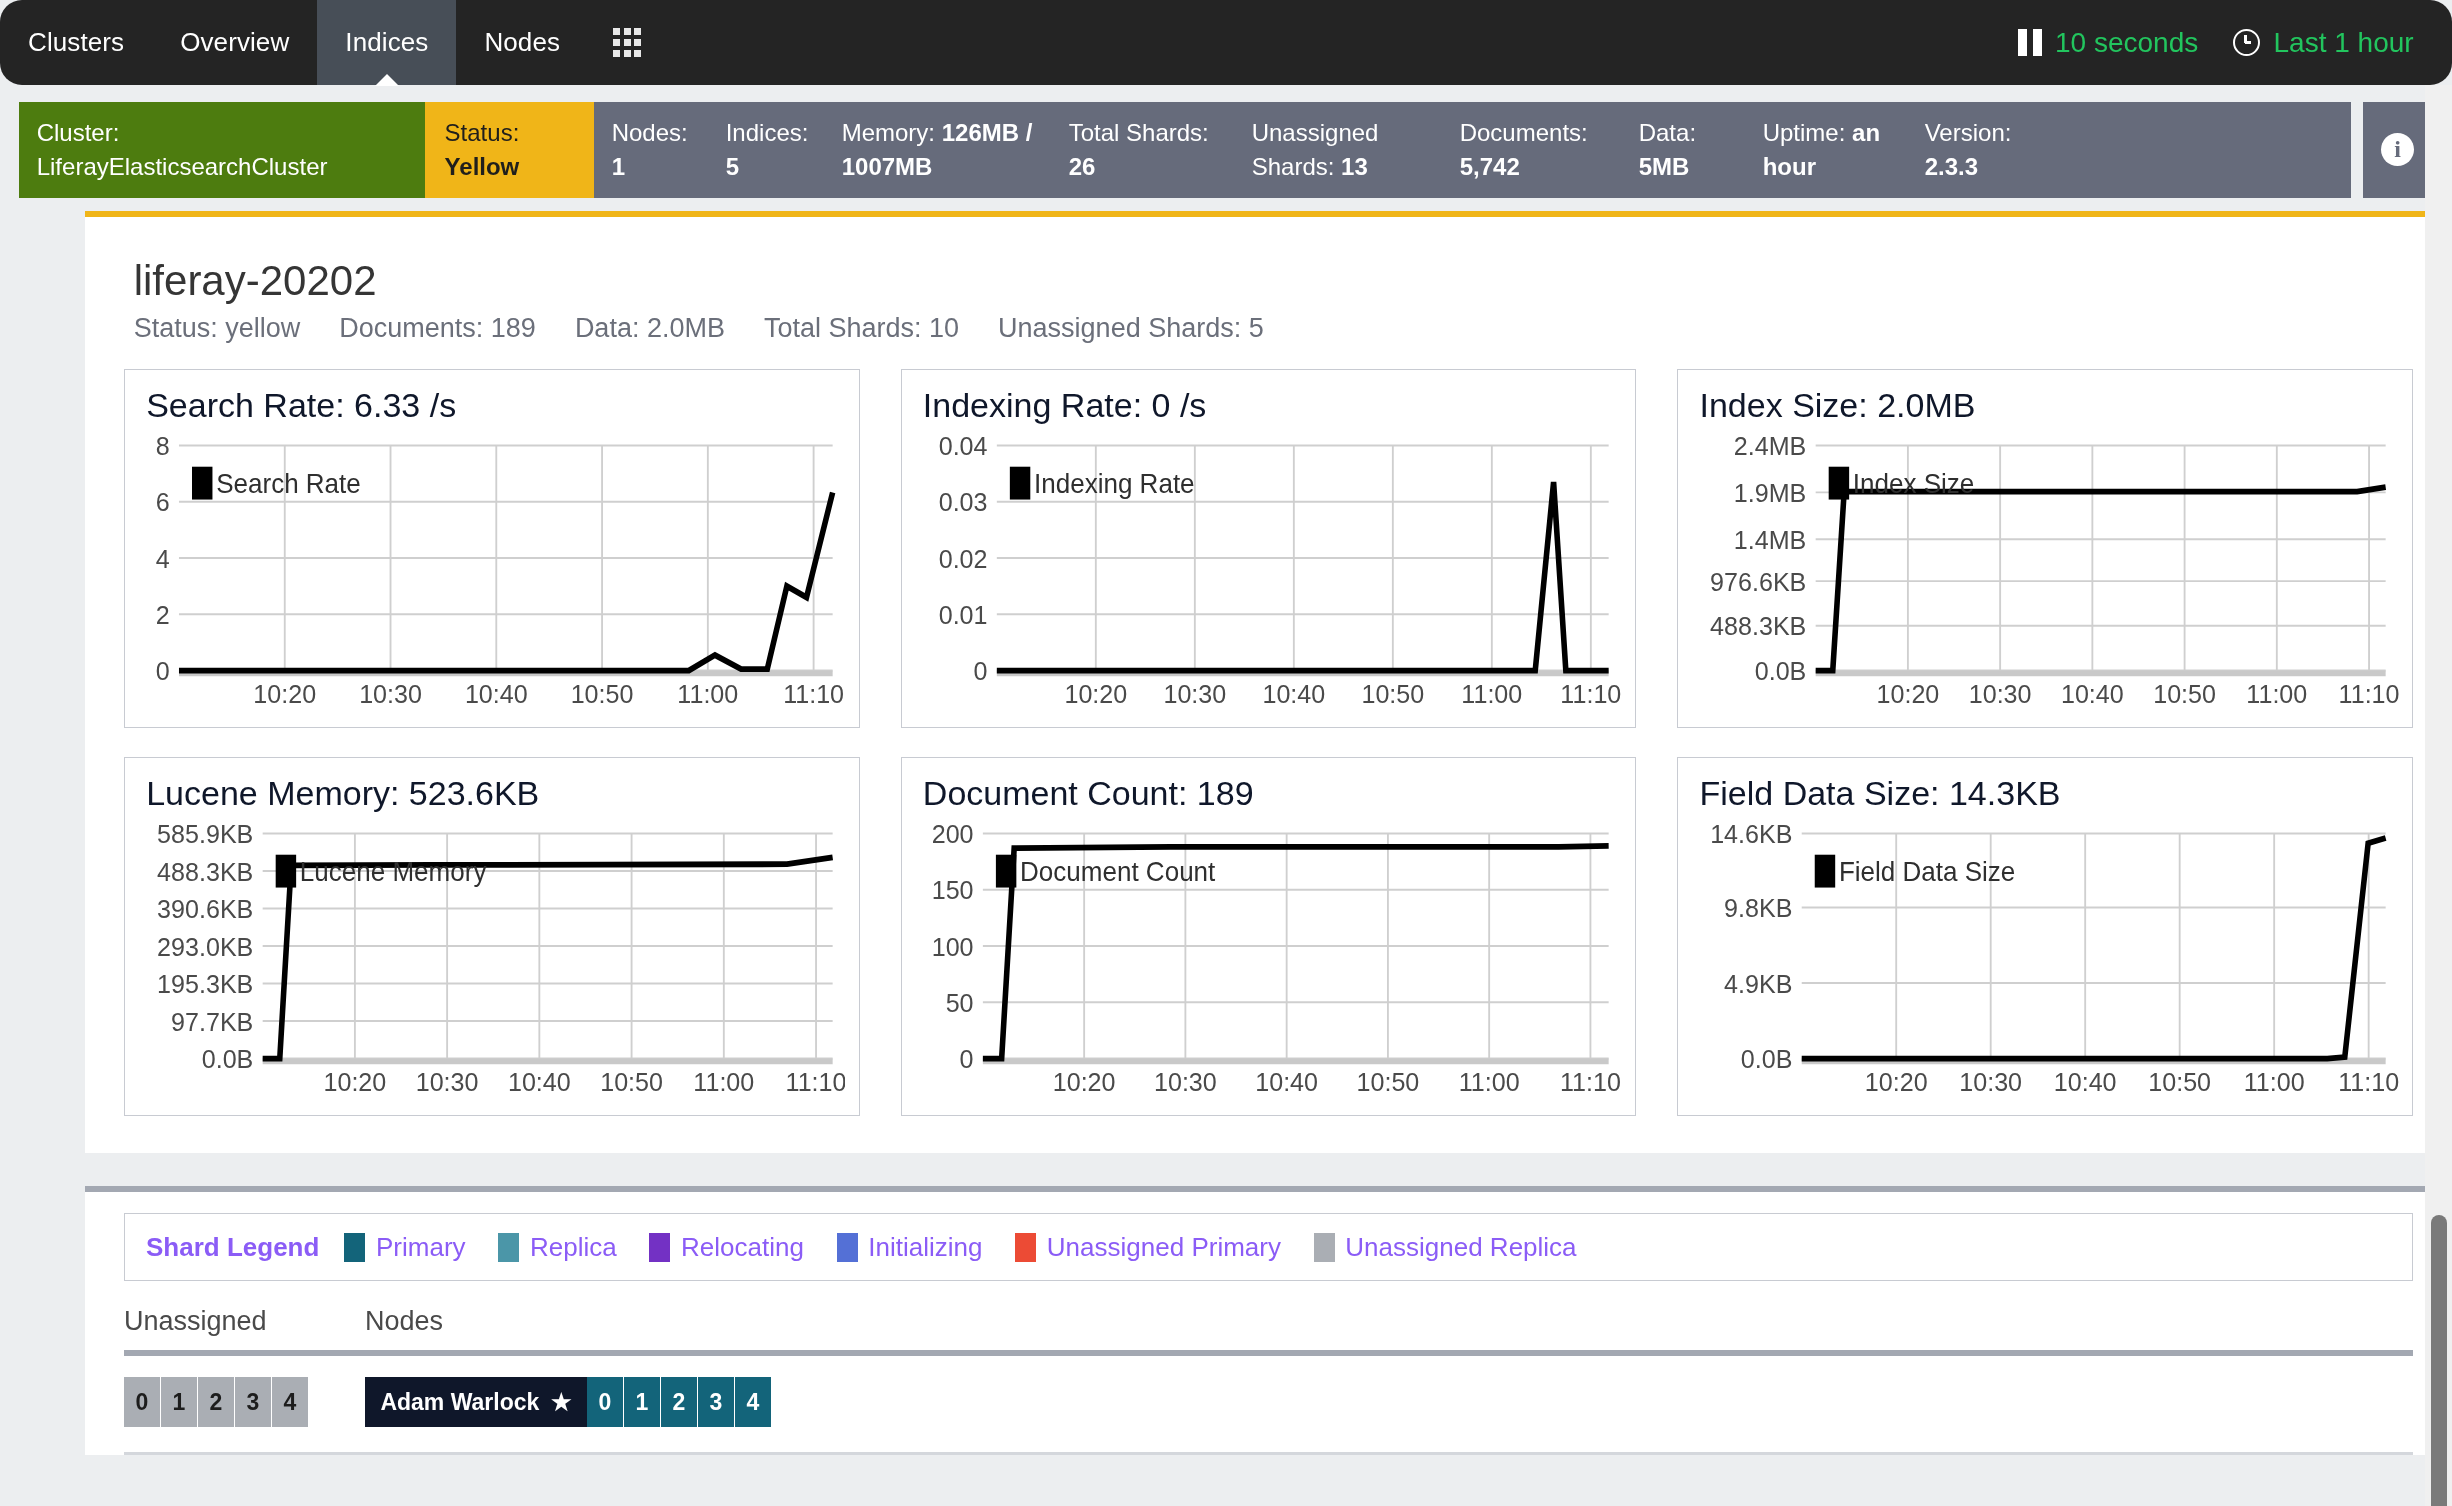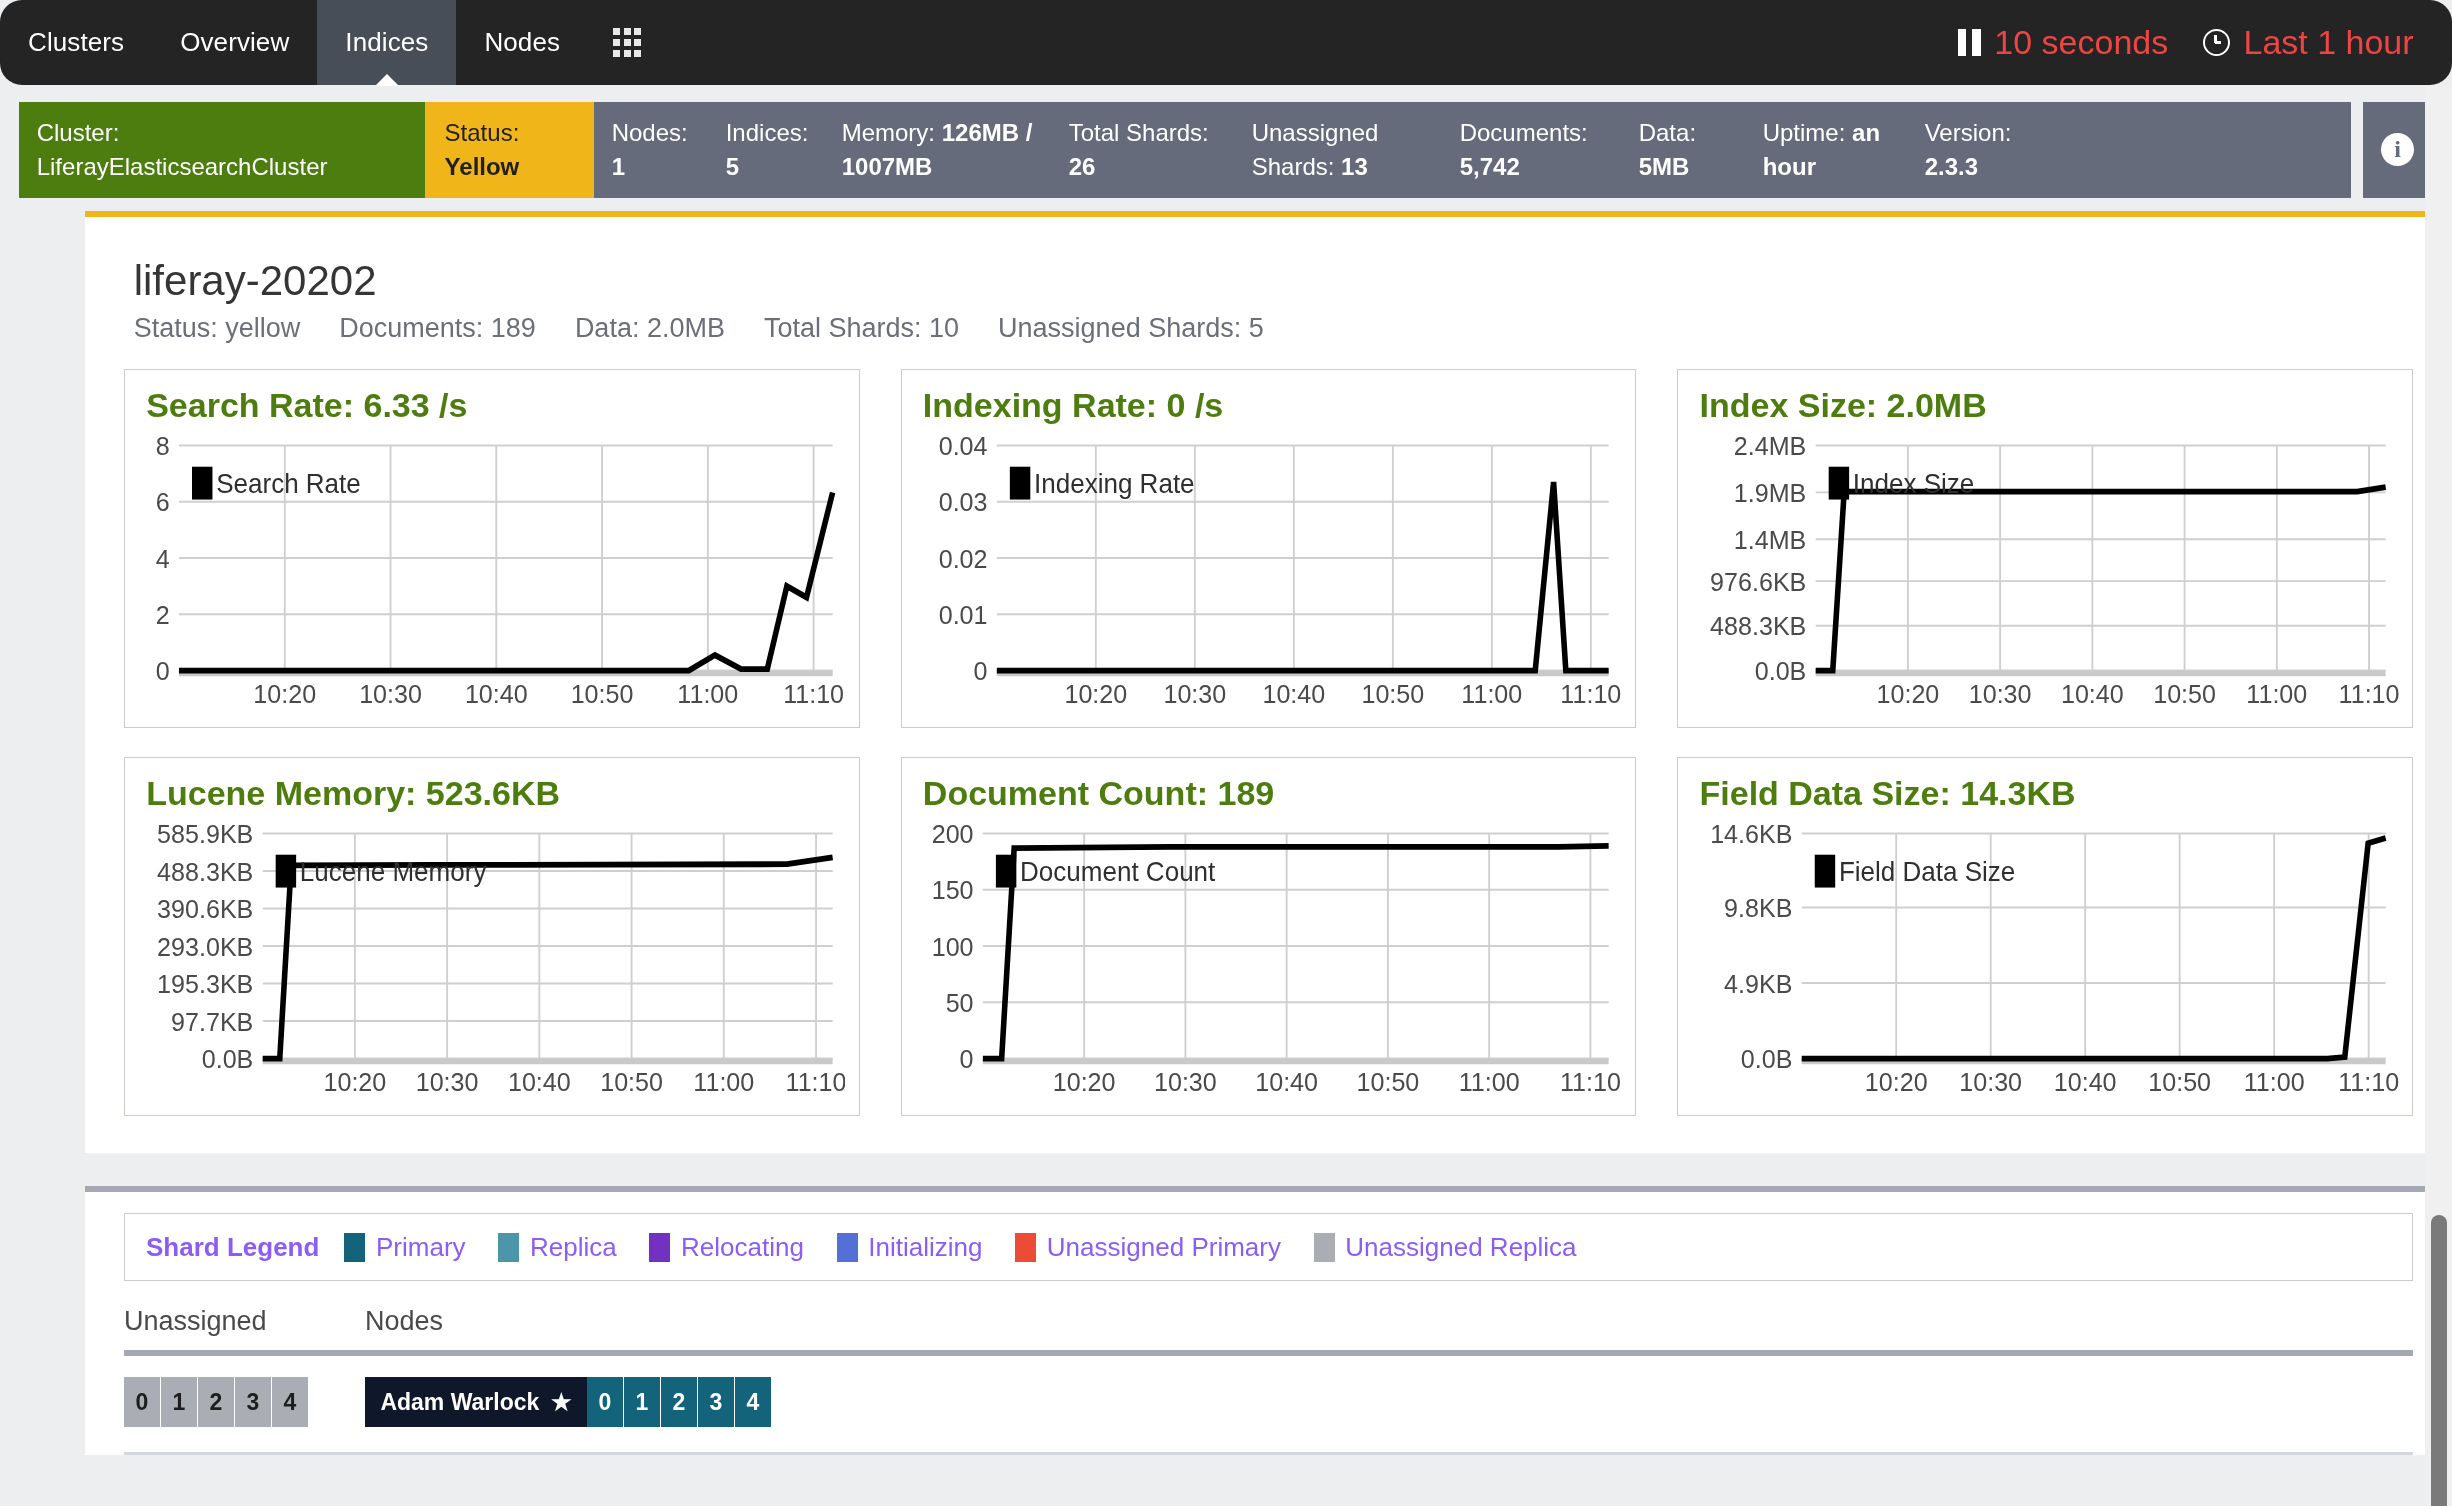--- a/index.html
+++ b/index.html
@@ -34,21 +34,21 @@
     grid-template-rows: repeat(3, 6.8px); gap: 3.9px;
   }
   .grid-icon i { display: block; background: #e8e8e8; }
 
   .nav-right {
     margin-left: auto; display: flex; align-items: center;
     padding-right: 21px; gap: 0;
   }
   .nav-right .r-item {
     display: flex; align-items: center; gap: 13.5px;
-    color: #ef4444; font-size: 34px; padding: 0 17.4px; cursor: pointer;
+    color: #22c55e; font-size: 28px; padding: 0 17.4px; cursor: pointer;
   }
   .pause-icon { display: flex; gap: 5.8px; }
   .pause-icon b { display: block; width: 8.7px; height: 27px; background: #fff; }
   .clock-icon {
     width: 27px; height: 27px; border: 2.9px solid #fff; border-radius: 50%;
     position: relative;
   }
   .clock-icon::before {
     content: ""; position: absolute; left: 8.7px; top: 3.9px;
     width: 2.9px; height: 7.7px; background: #fff;
@@ -119,21 +119,21 @@
 
   .chart-grid {
     display: grid; grid-template-columns: repeat(3, 1fr);
     gap: 29px 41px;
   }
   .chart-card {
     border: 1.9px solid #c8cbd2; background: #fff; padding: 11.6px 13.5px 9.7px 13.5px;
     height: 359px; position: relative;
   }
   .chart-title {
-    font-size: 34px; color: #4d7c0f; font-weight: 700; margin: 3.9px 0 0 7.7px;
+    font-size: 34px; color: #0f172a; font-weight: 400; margin: 3.9px 0 0 7.7px;
   }
   .plot { position: relative; margin-top: 5.8px; height: 285px; }
   .plot svg { display: block; width: 100%; height: 100%; }
 
   
   .spacer { height: 33px; background: #eceef0; }
   .shardpanel { background: #ffffff; border-top: 6.8px solid #a3a8b2; padding: 21px 39px 0 39px; }
   .legend-box {
     border: 1.9px solid #c8cbd2; padding: 17.4px 21px;
     display: flex; align-items: center; gap: 17.4px;

